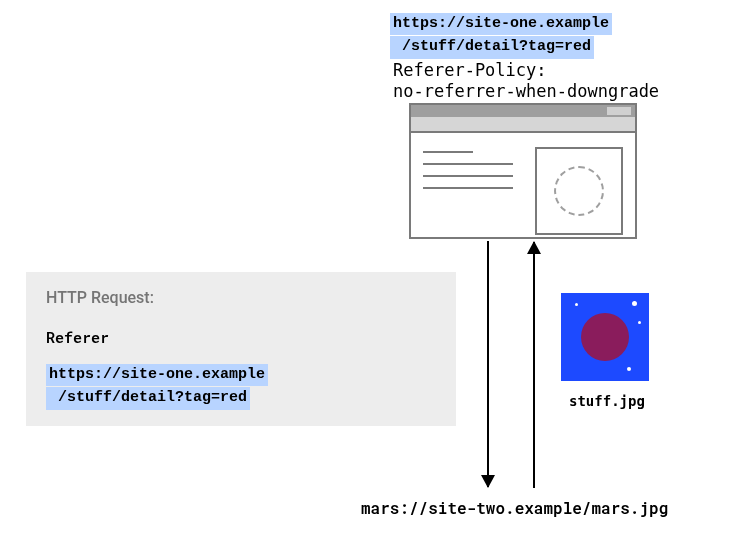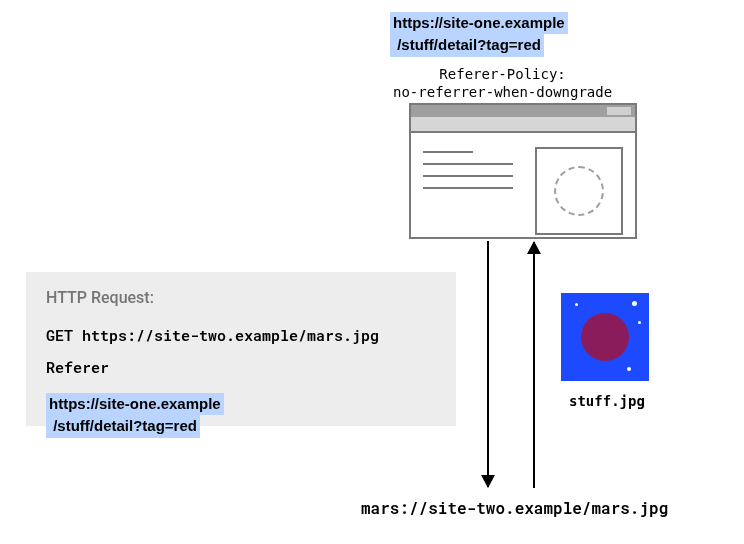--- a/index.html
+++ b/index.html
@@ -5,42 +5,41 @@
     * { margin: 0; padding: 0; box-sizing: border-box; }
     body {
       width: 744px;
       height: 544px;
       position: relative;
       font-family: -apple-system, BlinkMacSystemFont, "Segoe UI", Roboto, sans-serif;
       background: #fff;
     }
     .url-highlight {
       background: #b8d4ff;
-      font-family: Liberation Sans, sans-serif;
+      font-family: Liberation Mono, monospace;
       font-weight: 600;
       font-size: 15px;
       line-height: 1.35;
       display: inline-block;
       padding: 1px 3px;
       white-space: pre;
     }
     .top-url {
       position: absolute;
       top: 12px;
       left: 390px;
     }
     .referer-policy {
       position: absolute;
-      top: 66px;
+      top: 60px;
       left: 393px;
       font-family: Menlo, Consolas, monospace;
-      font-size: 14px;
+      font-size: 17px;
       line-height: 1.25;
       white-space: pre;
-      text-align: center;
     }
     .browser-window {
       position: absolute;
       top: 103px;
       left: 409px;
       width: 228px;
       height: 136px;
       border: 2px solid #7a7a7a;
       background: #fff;
     }
@@ -227,21 +226,20 @@
       <div class="text-line long"></div>
     </div>
     <div class="image-placeholder">
       <div class="dashed-circle"></div>
     </div>
   </div>
 </div>
 
 <div class="http-request-box">
   <div class="http-request-title">HTTP Request:</div>
-  <div class="http-line">GET https://site-two.example/mars.jpg</div>
   <div class="referer-line">
     <span class="referer-label">Referer</span>
     <span>
       <span class="url-highlight">https://site-one.example</span><br>
       <span class="url-highlight"> /stuff/detail?tag=red</span>
     </span>
   </div>
 </div>
 
 <div class="mars-image">

